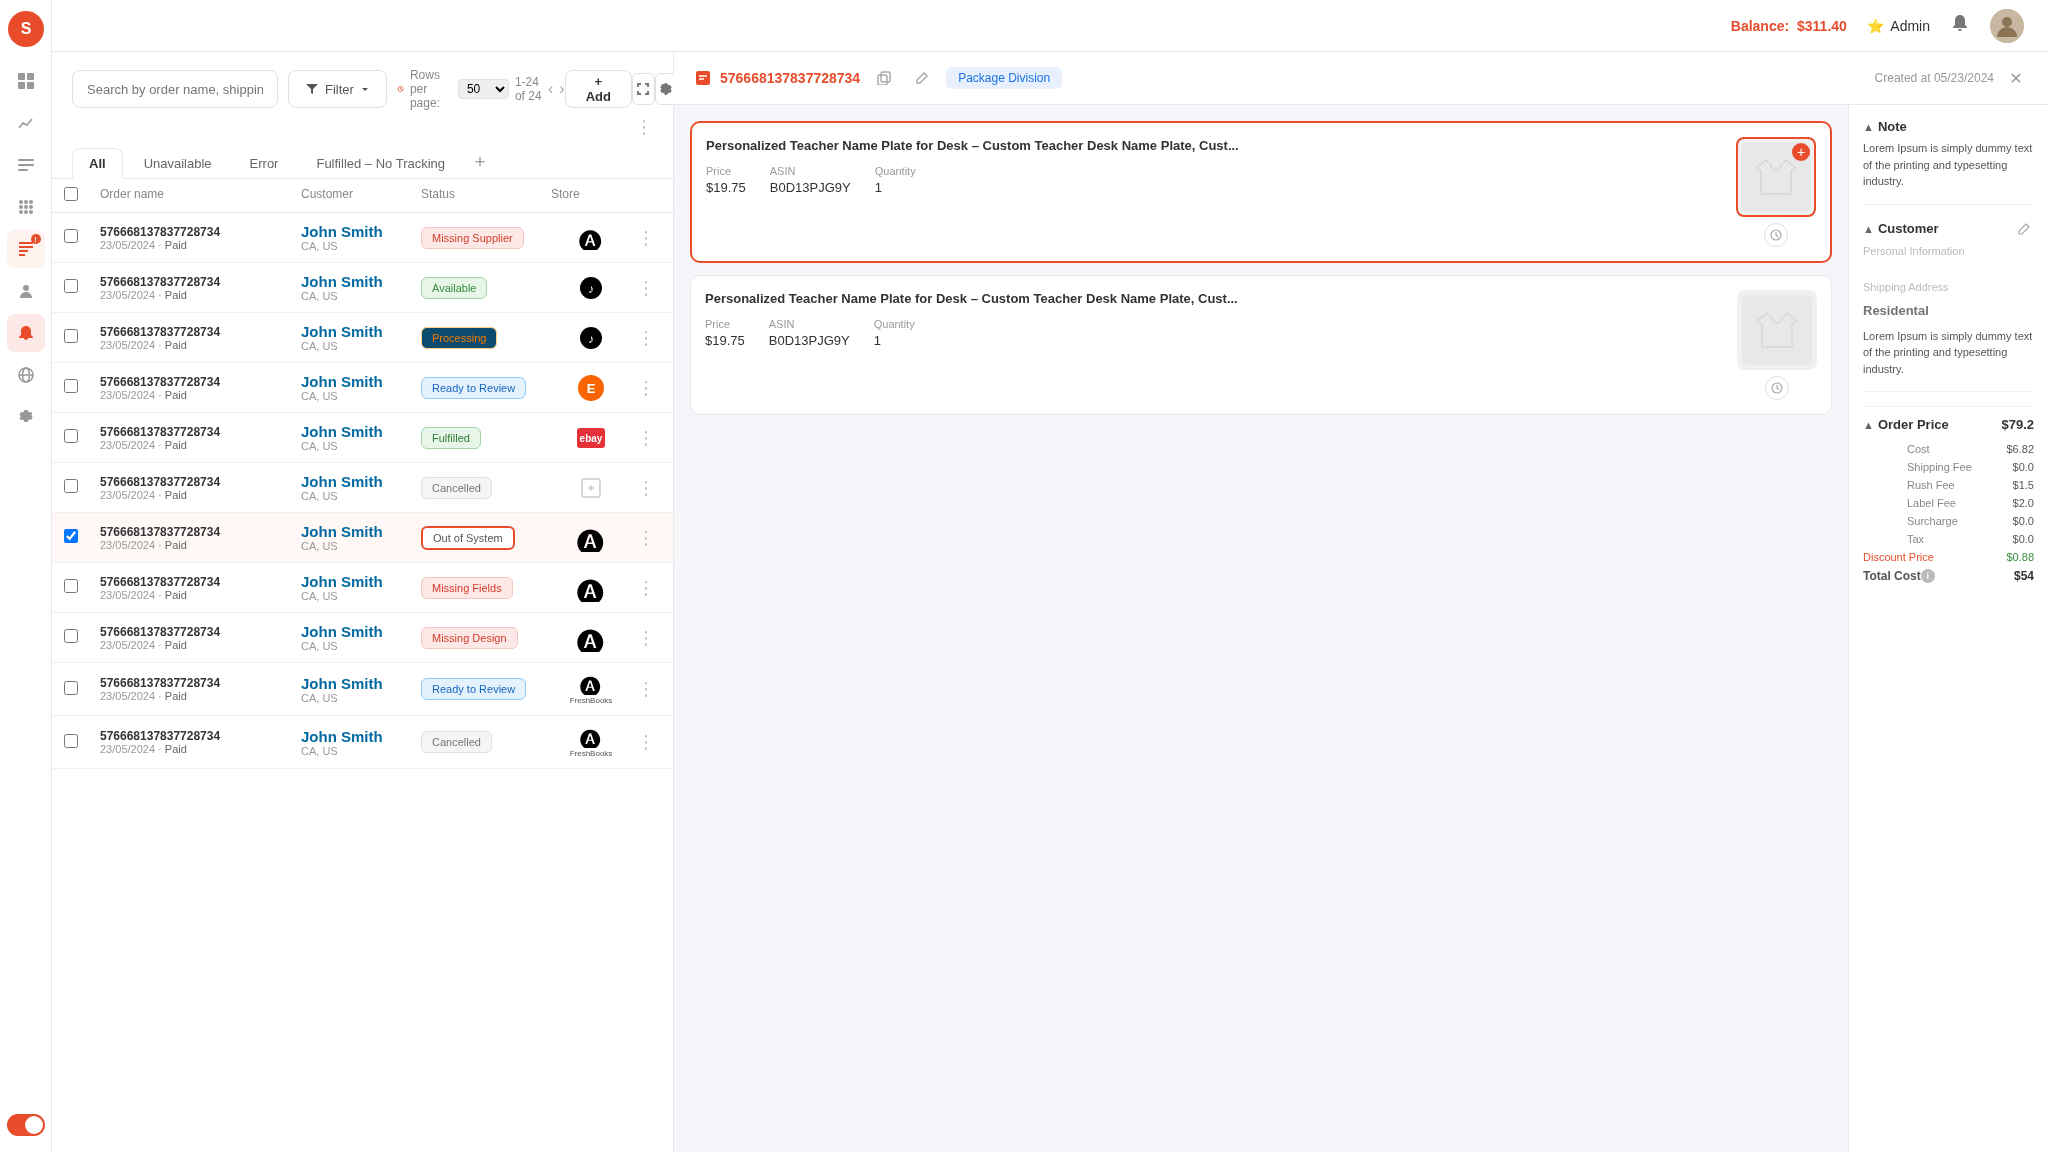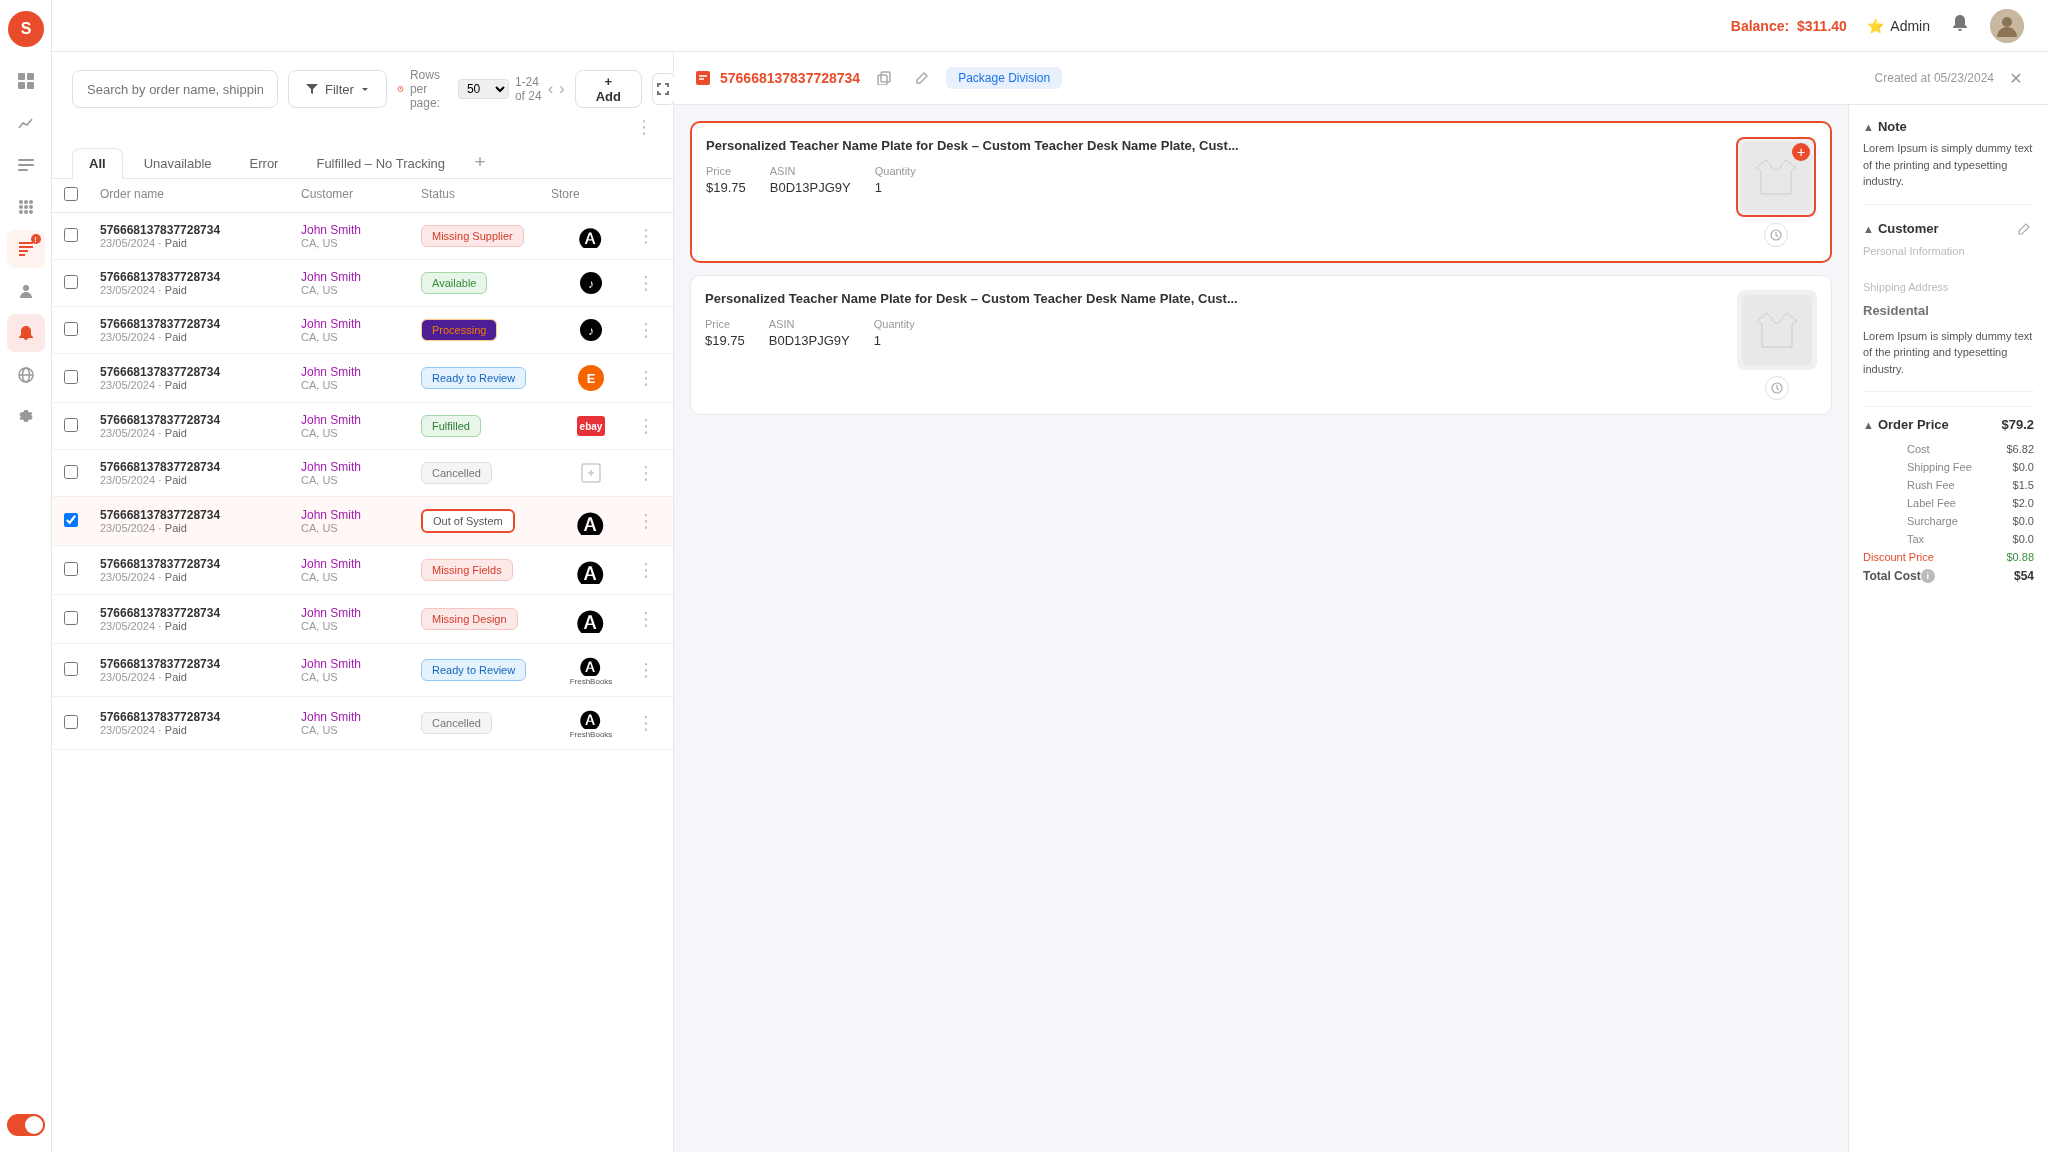--- a/index.html
+++ b/index.html
@@ -65,28 +65,28 @@
     .table-header span { font-size: 12px; color: #888; font-weight: 500; }
     .table-body { overflow-y: auto; flex: 1; }
     .table-row {
       display: grid; grid-template-columns: 36px 1fr 120px 130px 80px 30px;
       padding: 10px 12px; border-bottom: 1px solid #f0f0f0; align-items: center;
       cursor: pointer; background: #fff;
     }
     .table-row.selected { background: #fff8f7; }
     .order-id { font-size: 12px; font-weight: 600; color: #333; }
     .order-date { font-size: 11px; color: #999; }
-    .customer-name { font-size: 12px; font-weight: 400; color: #a21caf; }
+    .customer-name { font-size: 15px; font-weight: 700; color: #0369a1; }
     .customer-loc { font-size: 11px; color: #999; }
     .status-badge {
       display: inline-block; padding: 4px 10px; border-radius: 6px; font-size: 11px; font-weight: 500;
     }
     .status-missing-supplier { background: #fce8e6; color: #d63c2a; border: 1px solid #f5c6c0; }
     .status-available { background: #e8f5e9; color: #388e3c; border: 1px solid #a5d6a7; }
-    .status-processing { background: #4c1d95; color: #f57c00; border: 1px solid #ffcc80; }
+    .status-processing { background: #0c4a6e; color: #f57c00; border: 1px solid #ffcc80; }
     .status-ready { background: #e3f2fd; color: #1565c0; border: 1px solid #90caf9; }
     .status-fulfilled { background: #e8f5e9; color: #2e7d32; border: 1px solid #a5d6a7; }
     .status-cancelled { background: #f5f5f5; color: #757575; border: 1px solid #e0e0e0; }
     .status-out-system { background: #fff; color: #555; border: 2px solid #e84c2b; }
     .status-missing-fields { background: #fce8e6; color: #d63c2a; border: 1px solid #f5c6c0; }
     .status-missing-design { background: #fce8e6; color: #d63c2a; border: 1px solid #f5c6c0; }
     .more-btn { cursor: pointer; color: #bbb; font-size: 18px; text-align: center; }
     .store-cell { display: flex; flex-direction: column; align-items: center; font-size: 9px; color: #666; gap: 1px; }
 
     
@@ -270,21 +270,21 @@
         <input class="search-input" type="text" placeholder="Search by order name, shipping name, shipping phone" style="">
         <button class="filter-btn">
           <svg width="14" height="14" viewBox="0 0 14 14" fill="#555">
               <path d="M1 2h12l-5 5v5l-2-1V7L1 2z"></path>
             </svg>
           <span>Filter</span>
           <svg width="10" height="10" viewBox="0 0 10 10" fill="#555">
               <path d="M2 4l3 3 3-3"></path>
             </svg>
         </button>
-        <div style="margin-left:auto;display:flex;align-items:center;gap:10px;justify-content:space-between;">
+        <div style="margin-left:auto;display:flex;align-items:center;justify-content:space-between;">
           <div style="display:flex;align-items:center;gap:6px;font-size:12px;color:#888;">
             <svg width="14" height="14" viewBox="0 0 14 14" fill="none" stroke="#e84c2b" stroke-width="1.5">
                 <circle cx="7" cy="7" r="5"></circle>
                 <path d="M7 4v3l2 2"></path>
               </svg>
             <span>Rows per page:</span>
             <select style="border:1px solid #e0e0e0;border-radius:4px;padding:1px 4px;font-size:12px;">
               <option>50</option><option>25</option><option>100</option>
             </select>
             <span>1-24 of 24</span>

